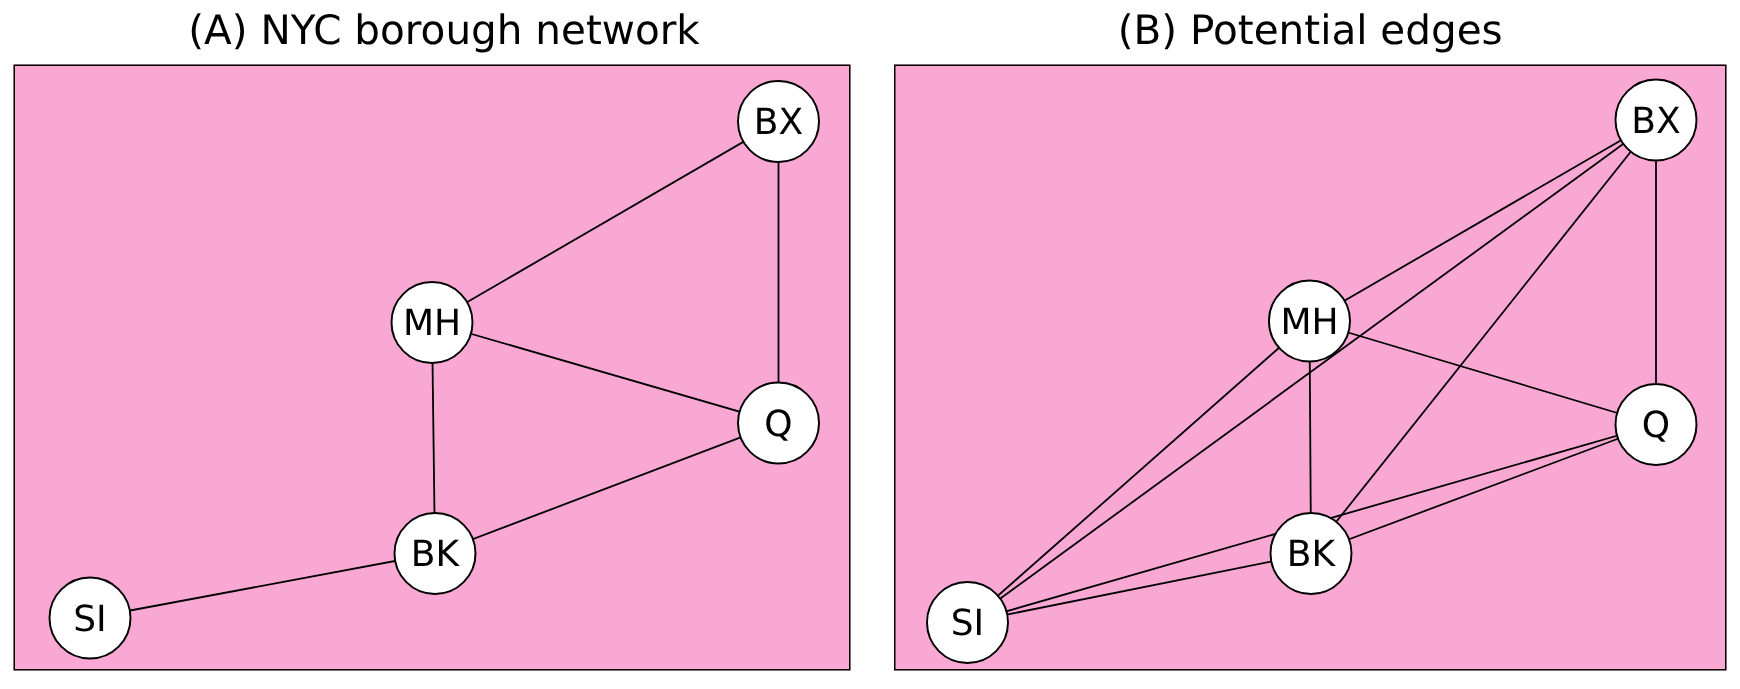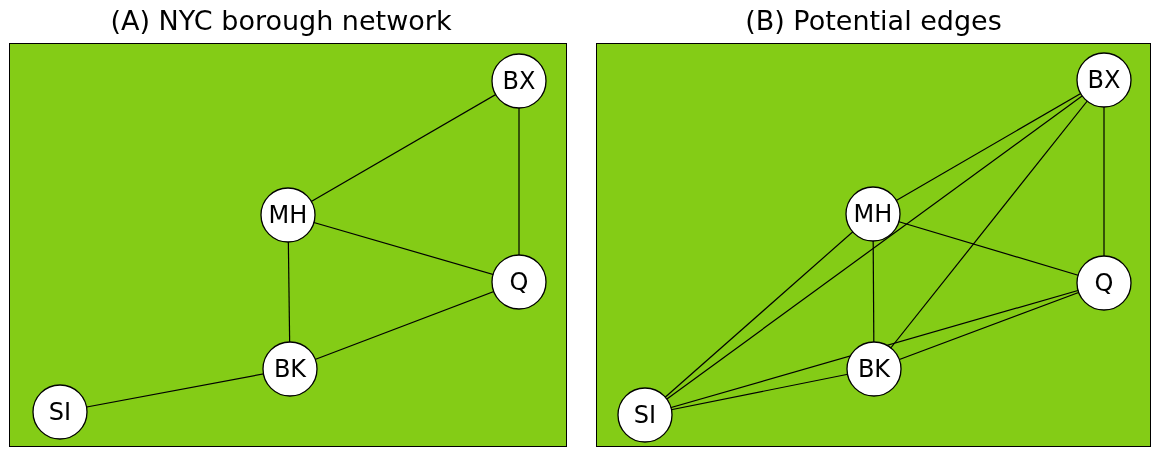--- a/index.html
+++ b/index.html
@@ -23,31 +23,31 @@
     align-items: center;
     justify-content: center;
     font-size: 27px;
     color: #000000;
     white-space: nowrap;
   }
   .panel {
     position: absolute;
     border: 1.2px solid #000000;
     box-sizing: border-box;
-    background: #84cc16;
+    background: #f9a8d4;
   }
   .panel svg {
     display: block;
   }
 </style>
 </head>
 <body>
 
 <div class="figure">
-  <div class="panel-title" style="left: 2px; width: 558px;">(A) NYC borough network</div>
+  <div class="panel-title" style="left: 17px; width: 558px;">(A) NYC borough network</div>
   <div class="panel-title" style="left: 596px; width: 555px; text-align: center;">(B) Potential edges</div>
   <div class="panel" style="left: 9px; top: 43px; width: 558px; height: 404px;">
       <svg width="558" height="404">
         <line x1="509" y1="37" x2="278" y2="171" stroke="#000000" stroke-width="1.2"></line>
         <line x1="509" y1="37" x2="509" y2="238" stroke="#000000" stroke-width="1.2"></line>
         <line x1="278" y1="171" x2="509" y2="238" stroke="#000000" stroke-width="1.2"></line>
         <line x1="278" y1="171" x2="280" y2="325" stroke="#000000" stroke-width="1.2"></line>
         <line x1="280" y1="325" x2="509" y2="238" stroke="#000000" stroke-width="1.2"></line>
         <line x1="280" y1="325" x2="50" y2="368" stroke="#000000" stroke-width="1.2"></line>
         <circle cx="509" cy="37" r="27" fill="#ffffff" stroke="#000000" stroke-width="1.3"></circle>

